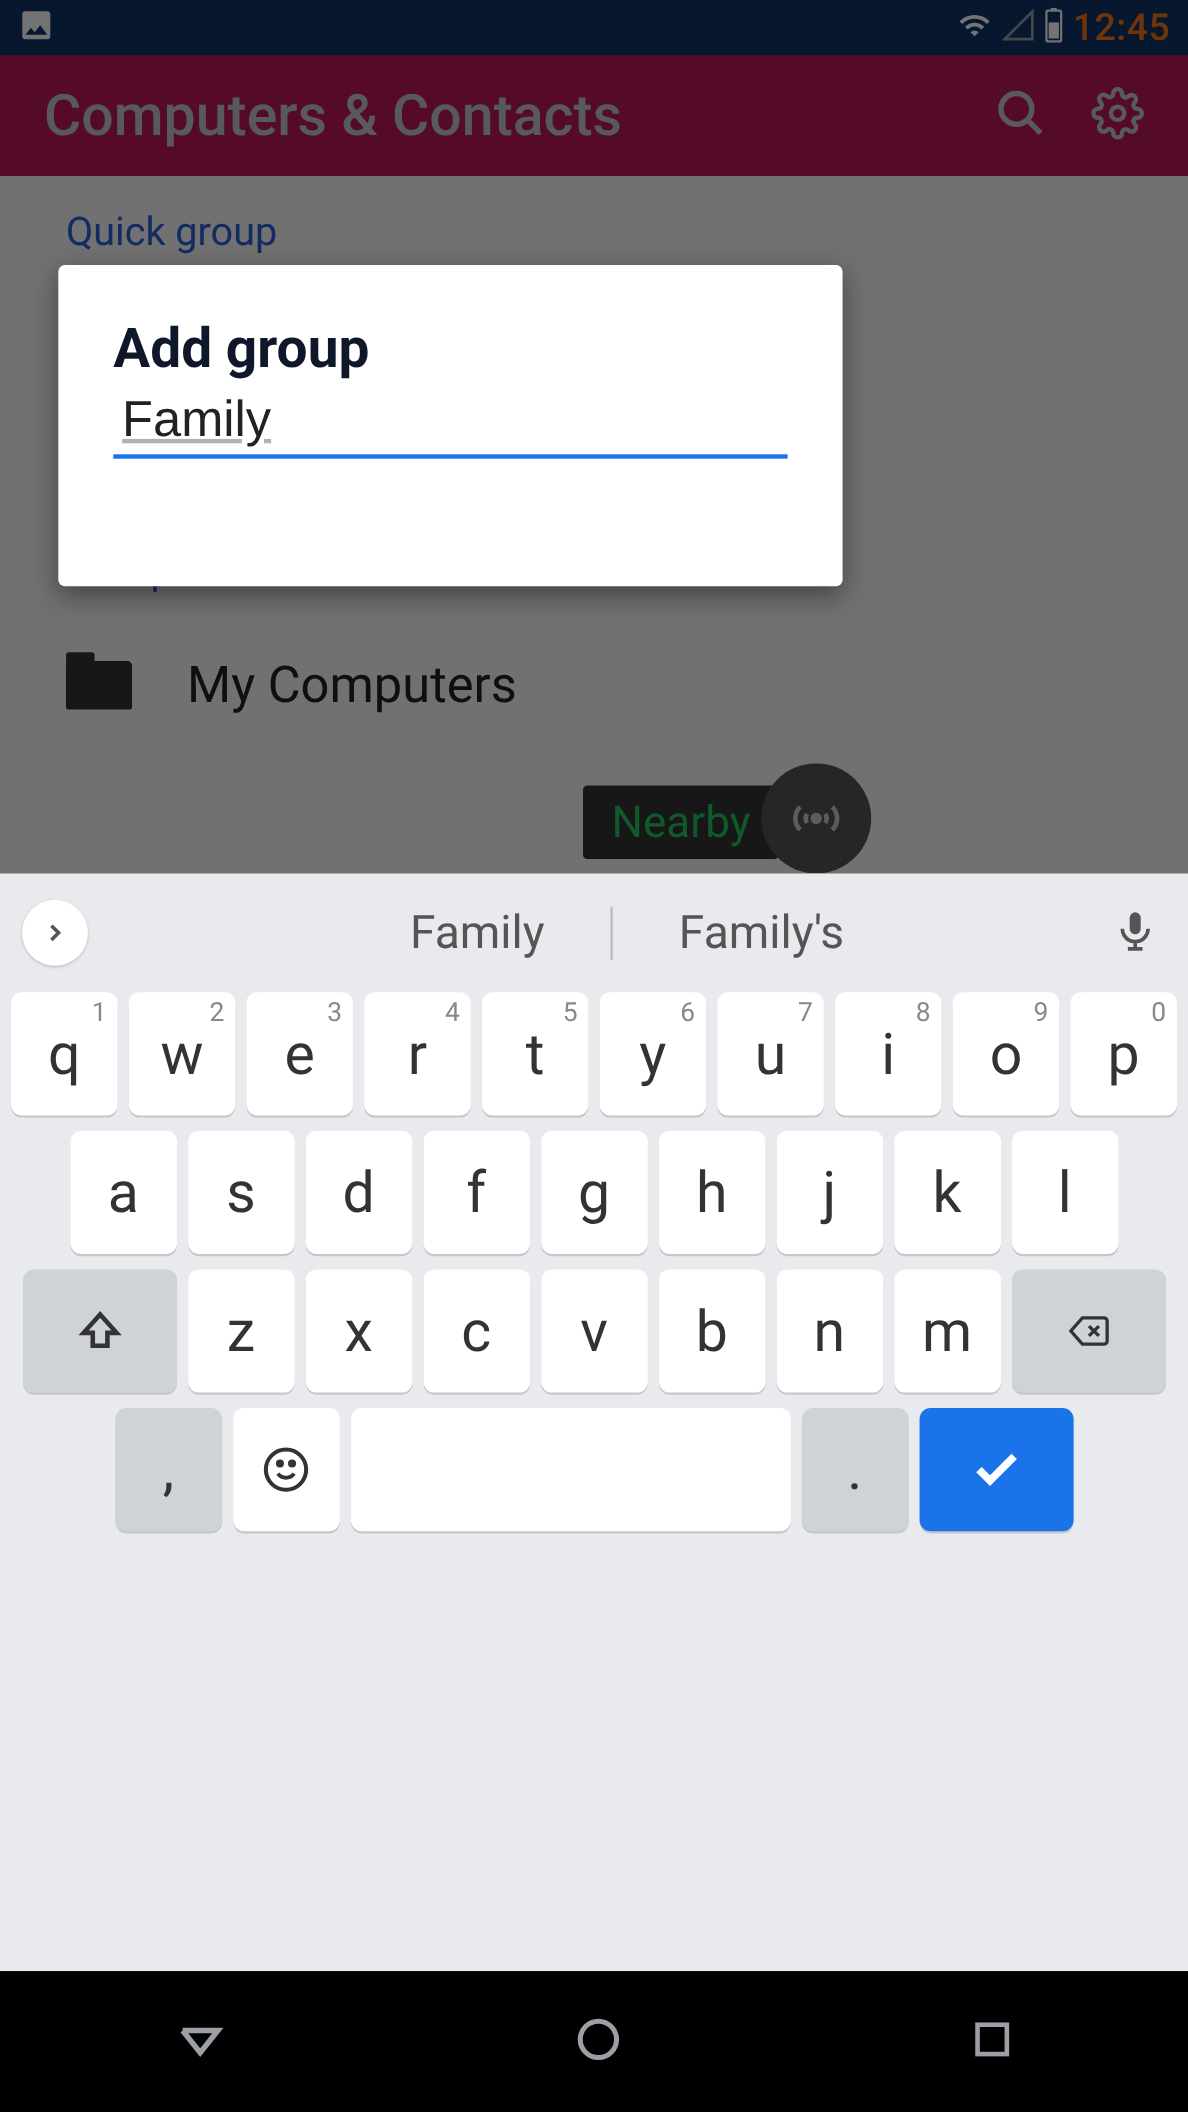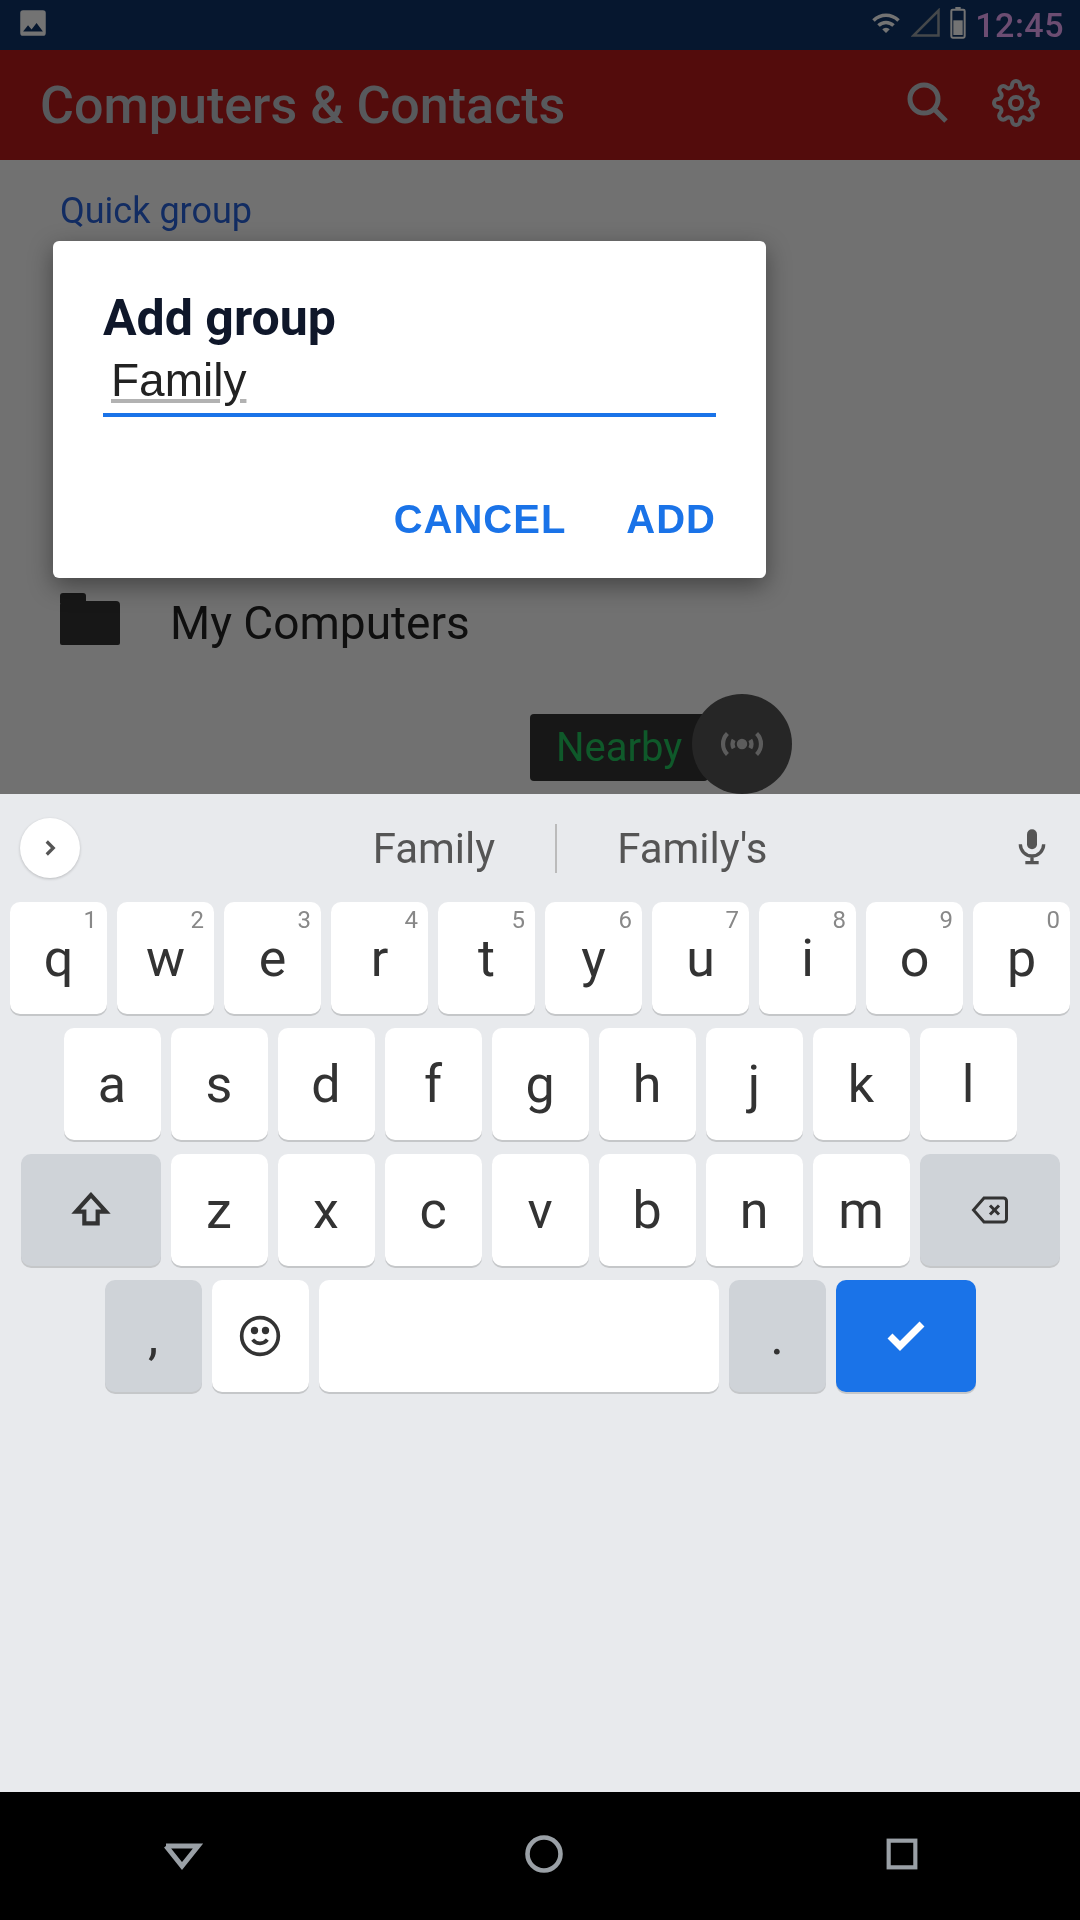--- a/index.html
+++ b/index.html
@@ -1,26 +1,26 @@
 <!DOCTYPE html>
 <html><head>
 <meta charset="utf-8">
 <style>
   * { box-sizing: border-box; margin: 0; padding: 0; }
   html, body { width: 1080px; height: 1920px; font-family: Roboto, Arial, sans-serif; overflow: hidden; background: #000; }
   .screen { position: relative; width: 1080px; height: 1920px; }
 
   
-  .status-bar { position: absolute; top: 0; left: 0; width: 100%; height: 50px; background: #0f3468; display: flex; align-items: center; justify-content: space-between; padding: 4px 16px; color: #f0abfc; }
+  .status-bar { position: absolute; top: 0; left: 0; width: 100%; height: 50px; background: #0f3468; display: flex; align-items: center; justify-content: space-between; padding: 4px 16px; color: #f97316; }
   .status-left { display: flex; align-items: center; }
   .status-right { display: flex; align-items: center; gap: 8px; }
   .status-time { font-size: 34px; font-weight: 500; letter-spacing: 0.5px; }
 
   
-  .app-bar { position: absolute; top: 50px; left: 0; width: 100%; height: 110px; background: #b91c1c; display: flex; align-items: center; padding: 0 40px; }
+  .app-bar { position: absolute; top: 50px; left: 0; width: 100%; height: 110px; background: #be185d; display: flex; align-items: center; padding: 0 40px; }
   .app-title { flex: 1; color: #c0c6cd; font-size: 52px; font-weight: 500; }
   .app-bar .ab-icon { color: #c0c6cd; margin-left: 40px; }
 
   
   .content { position: absolute; top: 160px; left: 0; width: 100%; height: 634px; background: #fafafa; }
   .quick-access { padding: 30px 60px 10px; color: #2962d9; font-size: 36px; }
   .groups-label { position:absolute; top:338px; left:60px; color:#2962d9; font-size:36px; }
   .row-item { position:absolute; top:408px; left:0; width:100%; height:110px; display:flex; align-items:center; padding:0 60px; }
   .row-item .folder { width:60px; height:44px; background:#333; border-radius:4px 4px 2px 2px; position:relative; margin-right:50px;}
   .row-item .folder::before{content:"";position:absolute;top:-8px;left:0;width:26px;height:10px;background:#333;border-radius:3px 3px 0 0;}
@@ -137,24 +137,20 @@
       </svg>
   </div>
 
   <div class="scrim"></div>
 
   <div class="dialog">
     <div class="dialog-title">Add group</div>
     <div class="dialog-input-wrap">
       <input class="dialog-input" value="Family" style="">
     </div>
-    <div class="dialog-actions">
-      <button>CANCEL</button>
-      <button>ADD</button>
-    </div>
   </div>
 
   <div class="keyboard">
     <div class="kb-sugg">
       <div class="sug-expand">
         <svg width="26" height="26" viewBox="0 0 24 24" fill="none" stroke="#555" stroke-width="3">
             <polyline points="9 18 15 12 9 6"></polyline>
           </svg>
       </div>
       <div class="sug-cells">

